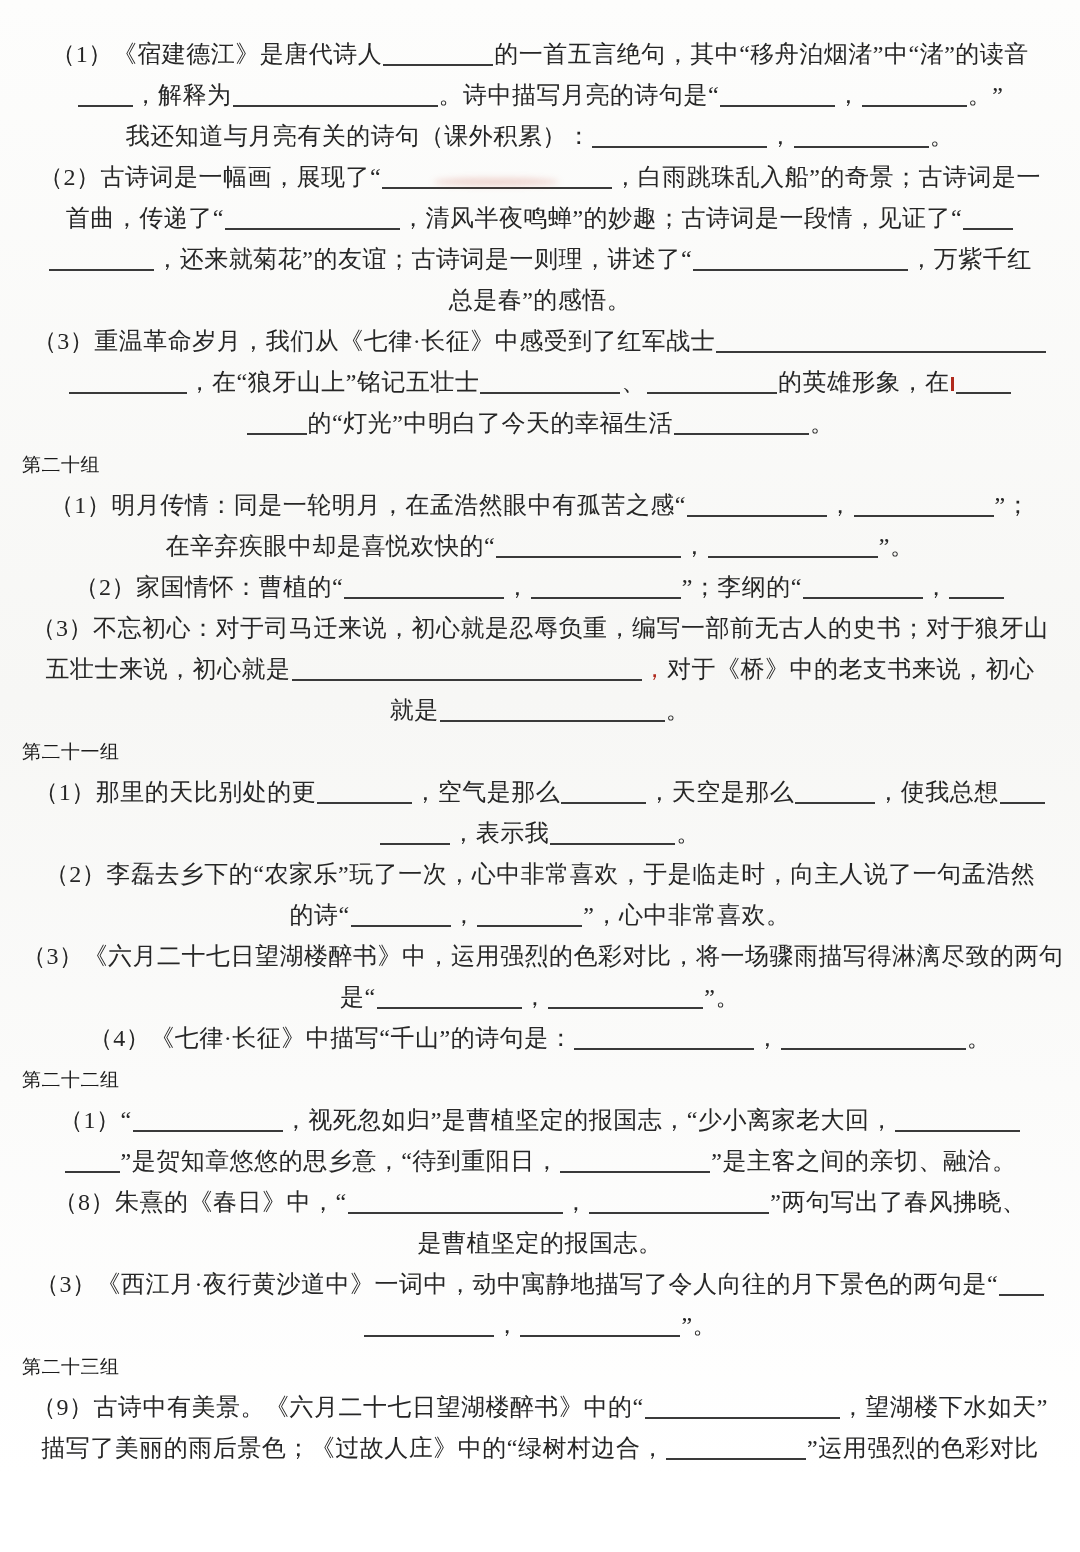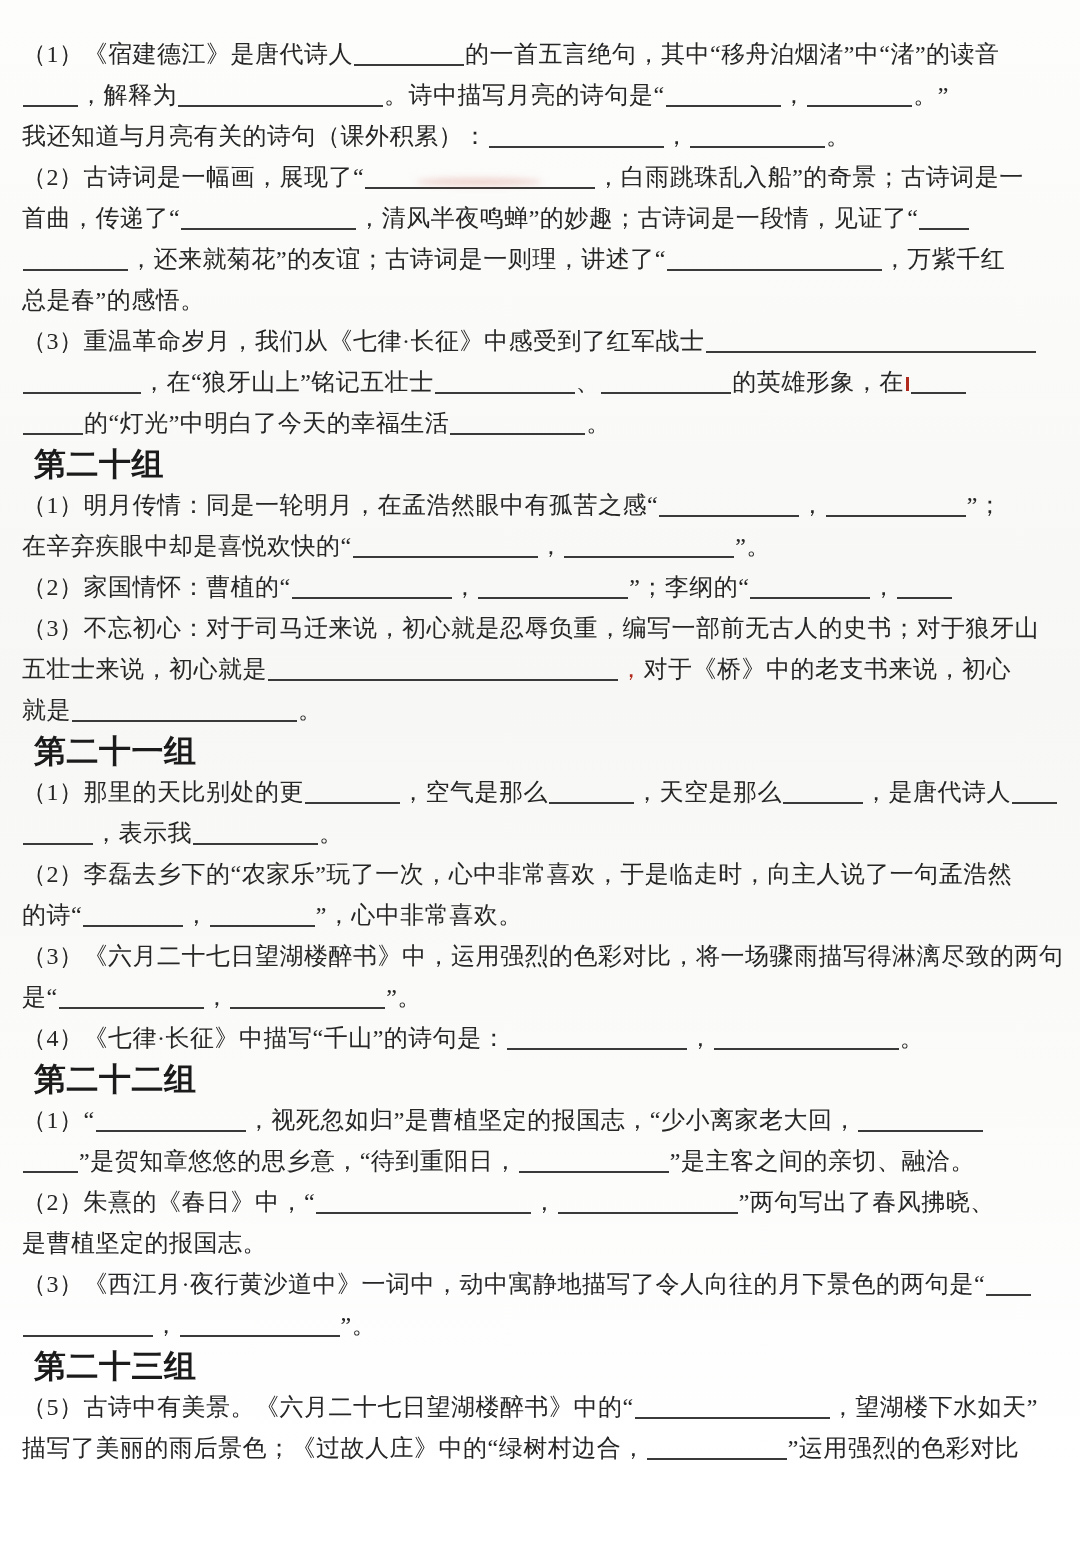--- a/index.html
+++ b/index.html
@@ -15,29 +15,29 @@
     background:linear-gradient(180deg,#fdfdfc 0%,#f7f7f5 45%,#ffffff 95%);
     font-family:"Liberation Serif","DejaVu Serif",serif;
     color:#262626;
     font-size:24px;
     line-height:41px;
     letter-spacing:0.5px;
   }
   .line{
     white-space:nowrap;
     height:41px;
+    text-align:center;
   }
   .heading{
-    font-weight:bold;
+    font-weight:normal;
     color:#1b1b1b;
-    font-size:32px;
+    font-size:19px;
     height:41px;
     line-height:41px;
     white-space:nowrap;
-    margin-left:12px;
   }
   .run{display:inline;}
   .run.red{color:#b02a1d;}
   .blank{
     display:inline-block;
     position:relative;
     height:2px;
     background:#3a3a3a;
     vertical-align:-4px;
     margin:0 1px;
@@ -87,45 +87,45 @@
     <div class="para">
       <div class="line"><span class="run">（2）家国情怀：曹植的“</span><span class="blank" style="width: 160px;"></span><span class="run">，</span><span class="blank" style="width: 150px;"></span><span class="run">”；李纲的“</span><span class="blank" style="width: 120px;"></span><span class="run">，</span><span class="blank" style="width: 55px;"></span></div>
     </div>
     <div class="para">
       <div class="line"><span class="run">（3）不忘初心：对于司马迁来说，初心就是忍辱负重，编写一部前无古人的史书；对于狼牙山</span></div>
       <div class="line"><span class="run">五壮士来说，初心就是</span><span class="blank" style="width: 350px;"></span><span class="run red">，</span><span class="run">对于《桥》中的老支书来说，初心</span></div>
       <div class="line"><span class="run">就是</span><span class="blank" style="width: 225px;"></span><span class="run">。</span></div>
     </div>
     <div class="heading">第二十一组</div>
     <div class="para">
-      <div class="line"><span class="run">（1）那里的天比别处的更</span><span class="blank" style="width: 95px;"></span><span class="run">，空气是那么</span><span class="blank" style="width: 85px;"></span><span class="run">，天空是那么</span><span class="blank" style="width: 80px;"></span><span class="run">，是唐代诗人</span><span class="blank" style="width: 45px;"></span></div>
+      <div class="line"><span class="run">（1）那里的天比别处的更</span><span class="blank" style="width: 95px;"></span><span class="run">，空气是那么</span><span class="blank" style="width: 85px;"></span><span class="run">，天空是那么</span><span class="blank" style="width: 80px;"></span><span class="run">，使我总想</span><span class="blank" style="width: 45px;"></span></div>
       <div class="line"><span class="blank" style="width: 70px;"></span><span class="run">，表示我</span><span class="blank" style="width: 125px;"></span><span class="run">。</span></div>
     </div>
     <div class="para">
       <div class="line"><span class="run">（2）李磊去乡下的“农家乐”玩了一次，心中非常喜欢，于是临走时，向主人说了一句孟浩然</span></div>
       <div class="line"><span class="run">的诗“</span><span class="blank" style="width: 100px;"></span><span class="run">，</span><span class="blank" style="width: 105px;"></span><span class="run">”，心中非常喜欢。</span></div>
     </div>
     <div class="para">
       <div class="line"><span class="run">（3）《六月二十七日望湖楼醉书》中，运用强烈的色彩对比，将一场骤雨描写得淋漓尽致的两句</span></div>
       <div class="line"><span class="run">是“</span><span class="blank" style="width: 145px;"></span><span class="run">，</span><span class="blank" style="width: 155px;"></span><span class="run">”。</span></div>
     </div>
     <div class="para">
       <div class="line"><span class="run">（4）《七律·长征》中描写“千山”的诗句是：</span><span class="blank" style="width: 180px;"></span><span class="run">，</span><span class="blank" style="width: 185px;"></span><span class="run">。</span></div>
     </div>
     <div class="heading">第二十二组</div>
     <div class="para">
       <div class="line"><span class="run">（1）“</span><span class="blank" style="width: 150px;"></span><span class="run">，视死忽如归”是曹植坚定的报国志，“少小离家老大回，</span><span class="blank" style="width: 125px;"></span></div>
       <div class="line"><span class="blank" style="width: 55px;"></span><span class="run">”是贺知章悠悠的思乡意，“待到重阳日，</span><span class="blank" style="width: 150px;"></span><span class="run">”是主客之间的亲切、融洽。</span></div>
     </div>
     <div class="para">
-      <div class="line"><span class="run">（2）朱熹的《春日》中，“</span><span class="blank" style="width: 215px;"></span><span class="run">，</span><span class="blank" style="width: 180px;"></span><span class="run">”两句写出了春风拂晓、</span></div>
+      <div class="line"><span class="run">（8）朱熹的《春日》中，“</span><span class="blank" style="width: 215px;"></span><span class="run">，</span><span class="blank" style="width: 180px;"></span><span class="run">”两句写出了春风拂晓、</span></div>
       <div class="line"><span class="run">是曹植坚定的报国志。</span></div>
     </div>
     <div class="para">
       <div class="line"><span class="run">（3）《西江月·夜行黄沙道中》一词中，动中寓静地描写了令人向往的月下景色的两句是“</span><span class="blank" style="width: 45px;"></span></div>
       <div class="line"><span class="blank" style="width: 130px;"></span><span class="run">，</span><span class="blank" style="width: 160px;"></span><span class="run">”。</span></div>
     </div>
     <div class="heading">第二十三组</div>
     <div class="para">
-      <div class="line"><span class="run">（5）古诗中有美景。《六月二十七日望湖楼醉书》中的“</span><span class="blank" style="width: 195px;"></span><span class="run">，望湖楼下水如天”</span></div>
+      <div class="line"><span class="run">（9）古诗中有美景。《六月二十七日望湖楼醉书》中的“</span><span class="blank" style="width: 195px;"></span><span class="run">，望湖楼下水如天”</span></div>
       <div class="line"><span class="run">描写了美丽的雨后景色；《过故人庄》中的“绿树村边合，</span><span class="blank" style="width: 140px;"></span><span class="run">”运用强烈的色彩对比</span></div>
     </div>
   </div>
 
 </body></html>

